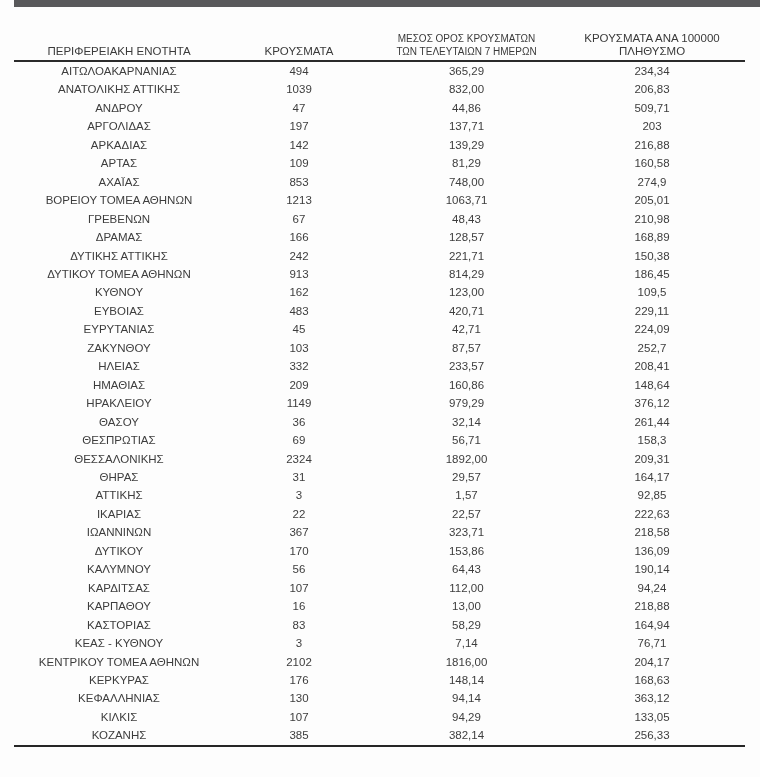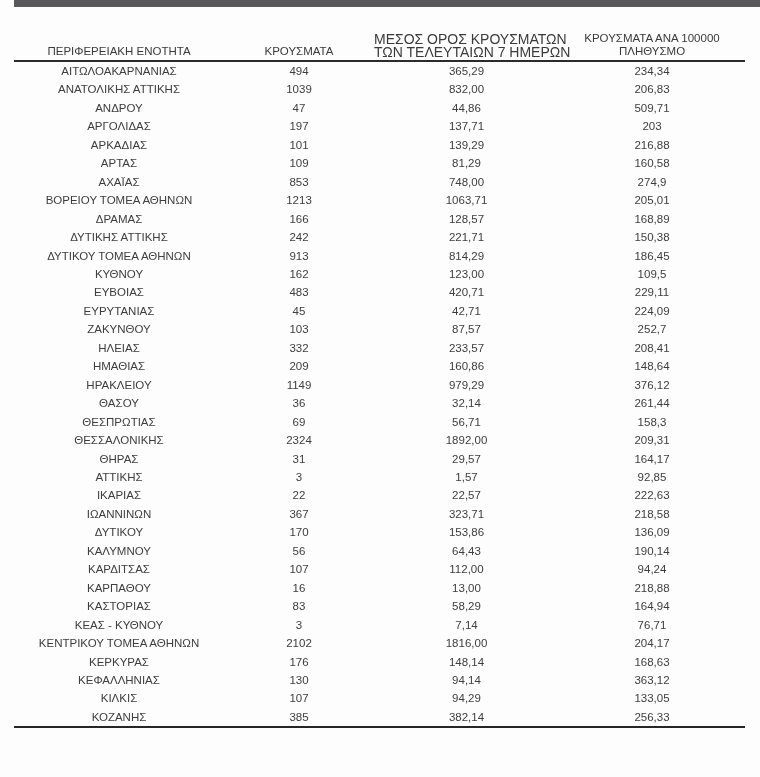--- a/index.html
+++ b/index.html
@@ -35,21 +35,21 @@
     text-align: center;
     padding: 0 0 2px 0;
     font-size: 11.5px;
     line-height: 13px;
     border-bottom: 2px solid #2b2b2b;
     color: #3a3a3a;
     white-space: nowrap;
   }
   thead th .hline { display: block; }
   thead th.small {
-    font-size: 14px;
+    font-size: 10px;
     line-height: 12.5px;
   }
   tbody td {
     text-align: center;
     font-size: 11.5px;
     padding: 0;
     height: 18.45px;
     line-height: 18.45px;
     white-space: nowrap;
     color: #3d3d3d;
@@ -108,21 +108,21 @@
 
   <tr>
     <td>ΑΡΓΟΛΙΔΑΣ</td>
     <td>197</td>
     <td>137,71</td>
     <td>203</td>
   </tr>
 
   <tr>
     <td>ΑΡΚΑΔΙΑΣ</td>
-    <td>101</td>
+    <td>142</td>
     <td>139,29</td>
     <td>216,88</td>
   </tr>
 
   <tr>
     <td>ΑΡΤΑΣ</td>
     <td>109</td>
     <td>81,29</td>
     <td>160,58</td>
   </tr>
@@ -135,20 +135,26 @@
   </tr>
 
 
   <tr>
     <td>ΒΟΡΕΙΟΥ ΤΟΜΕΑ ΑΘΗΝΩΝ</td>
     <td>1213</td>
     <td>1063,71</td>
     <td>205,01</td>
   </tr>
 
+  <tr>
+    <td>ΓΡΕΒΕΝΩΝ</td>
+    <td>67</td>
+    <td>48,43</td>
+    <td>210,98</td>
+  </tr>
 
   <tr>
     <td>ΔΡΑΜΑΣ</td>
     <td>166</td>
     <td>128,57</td>
     <td>168,89</td>
   </tr>
 
   <tr>
     <td>ΔΥΤΙΚΗΣ ΑΤΤΙΚΗΣ</td>

